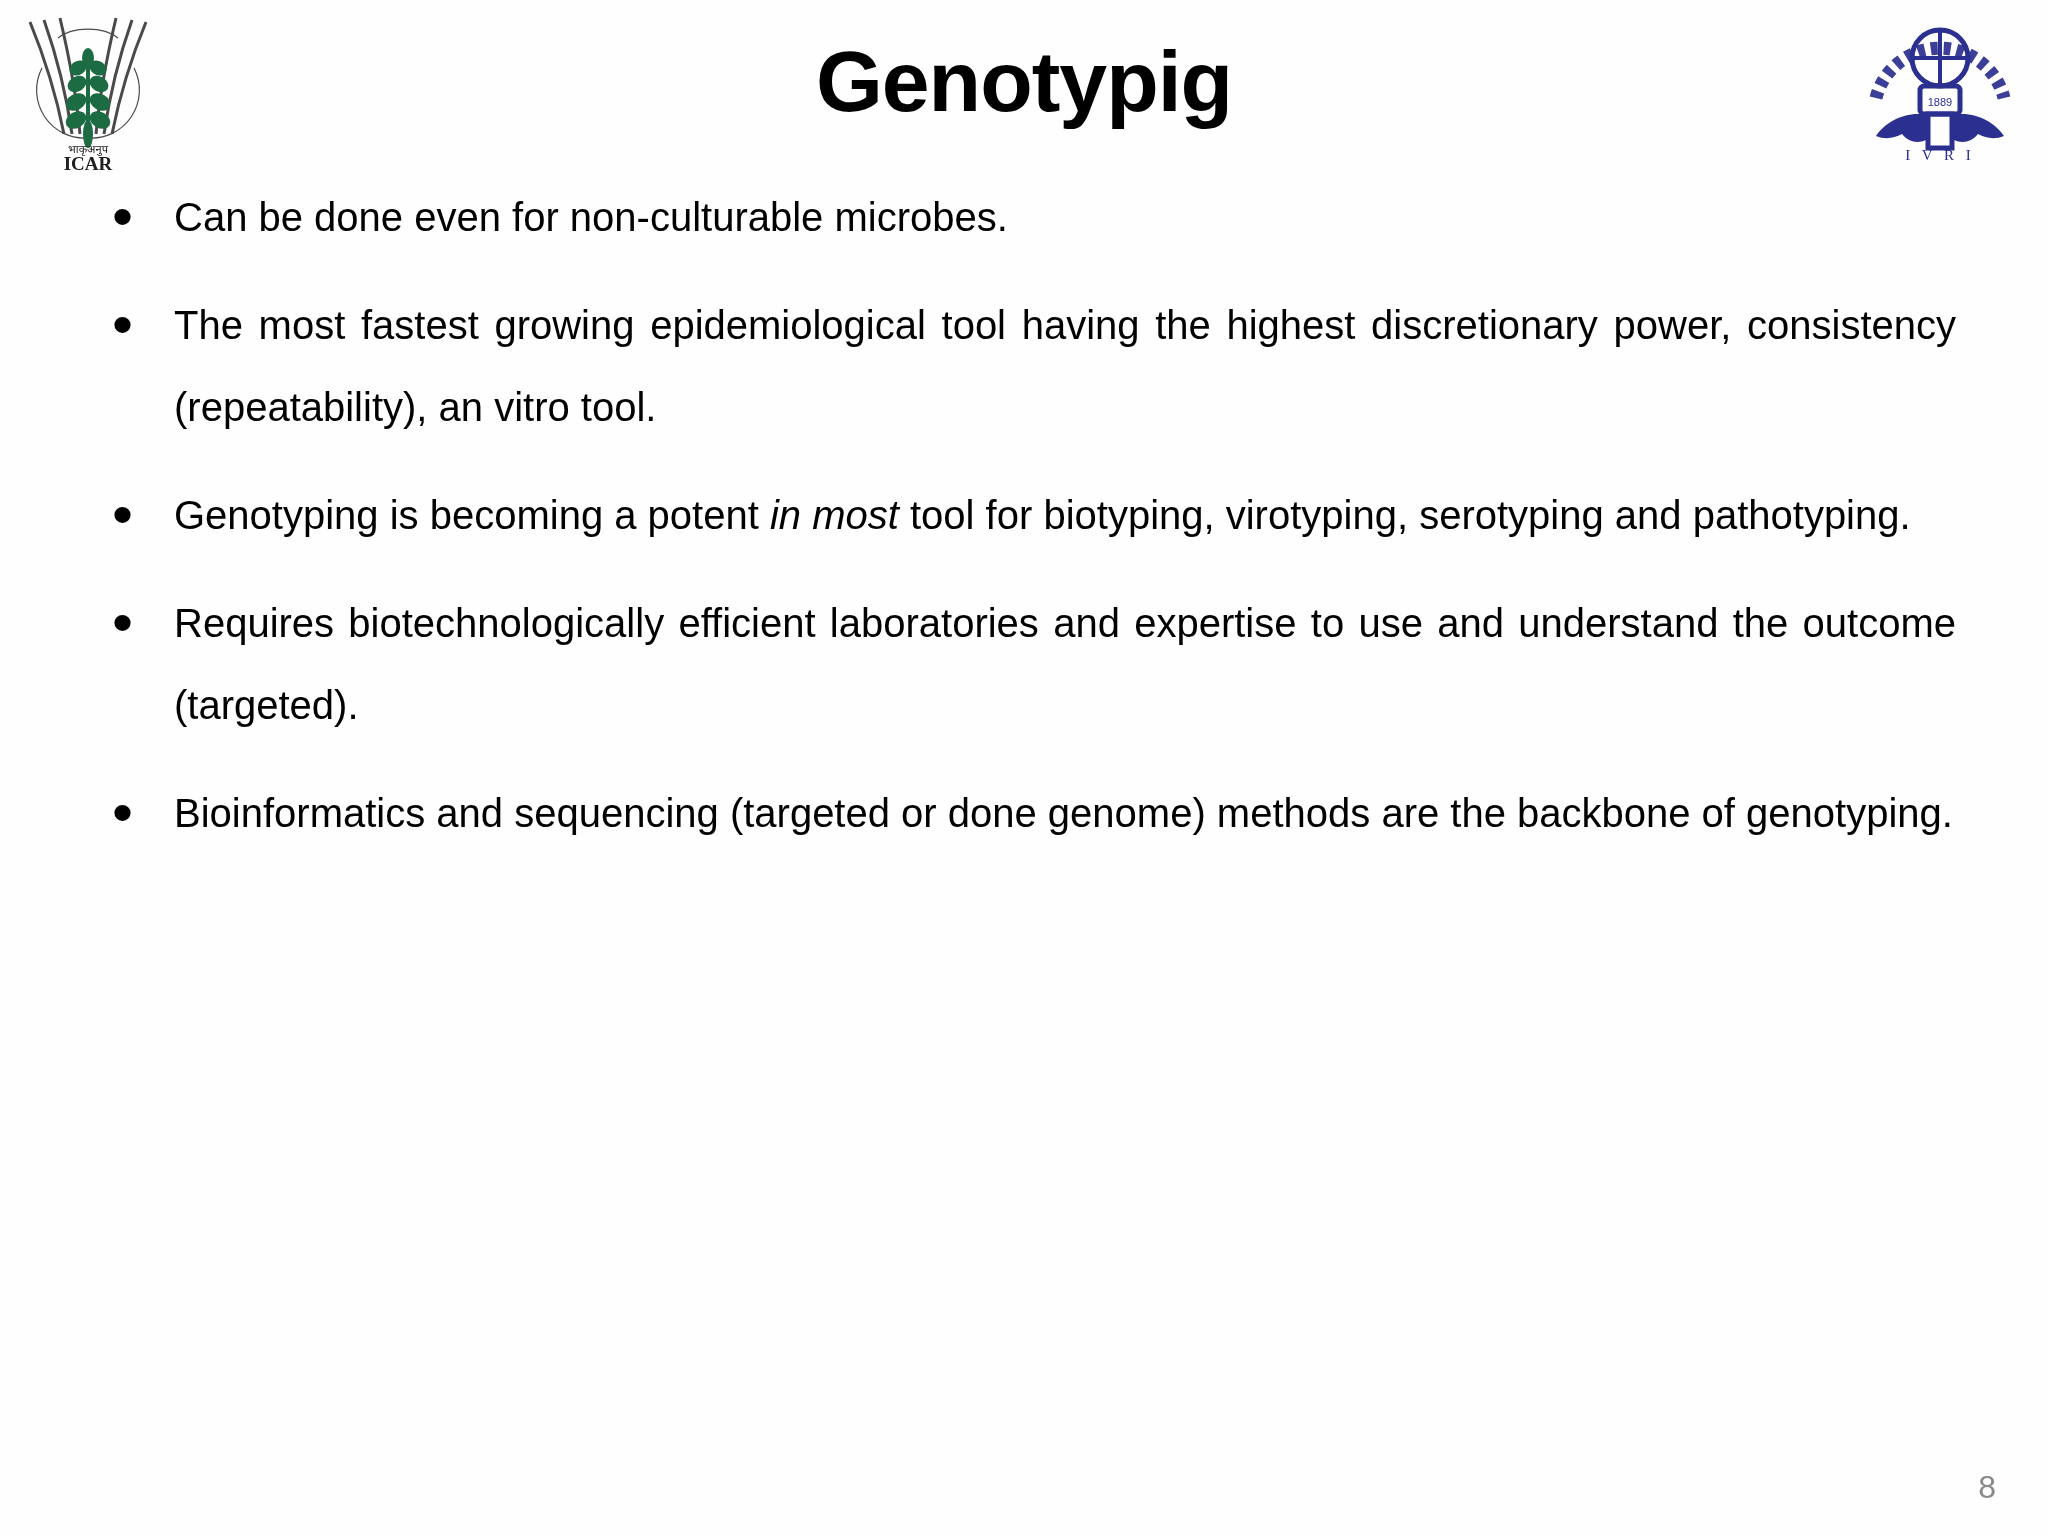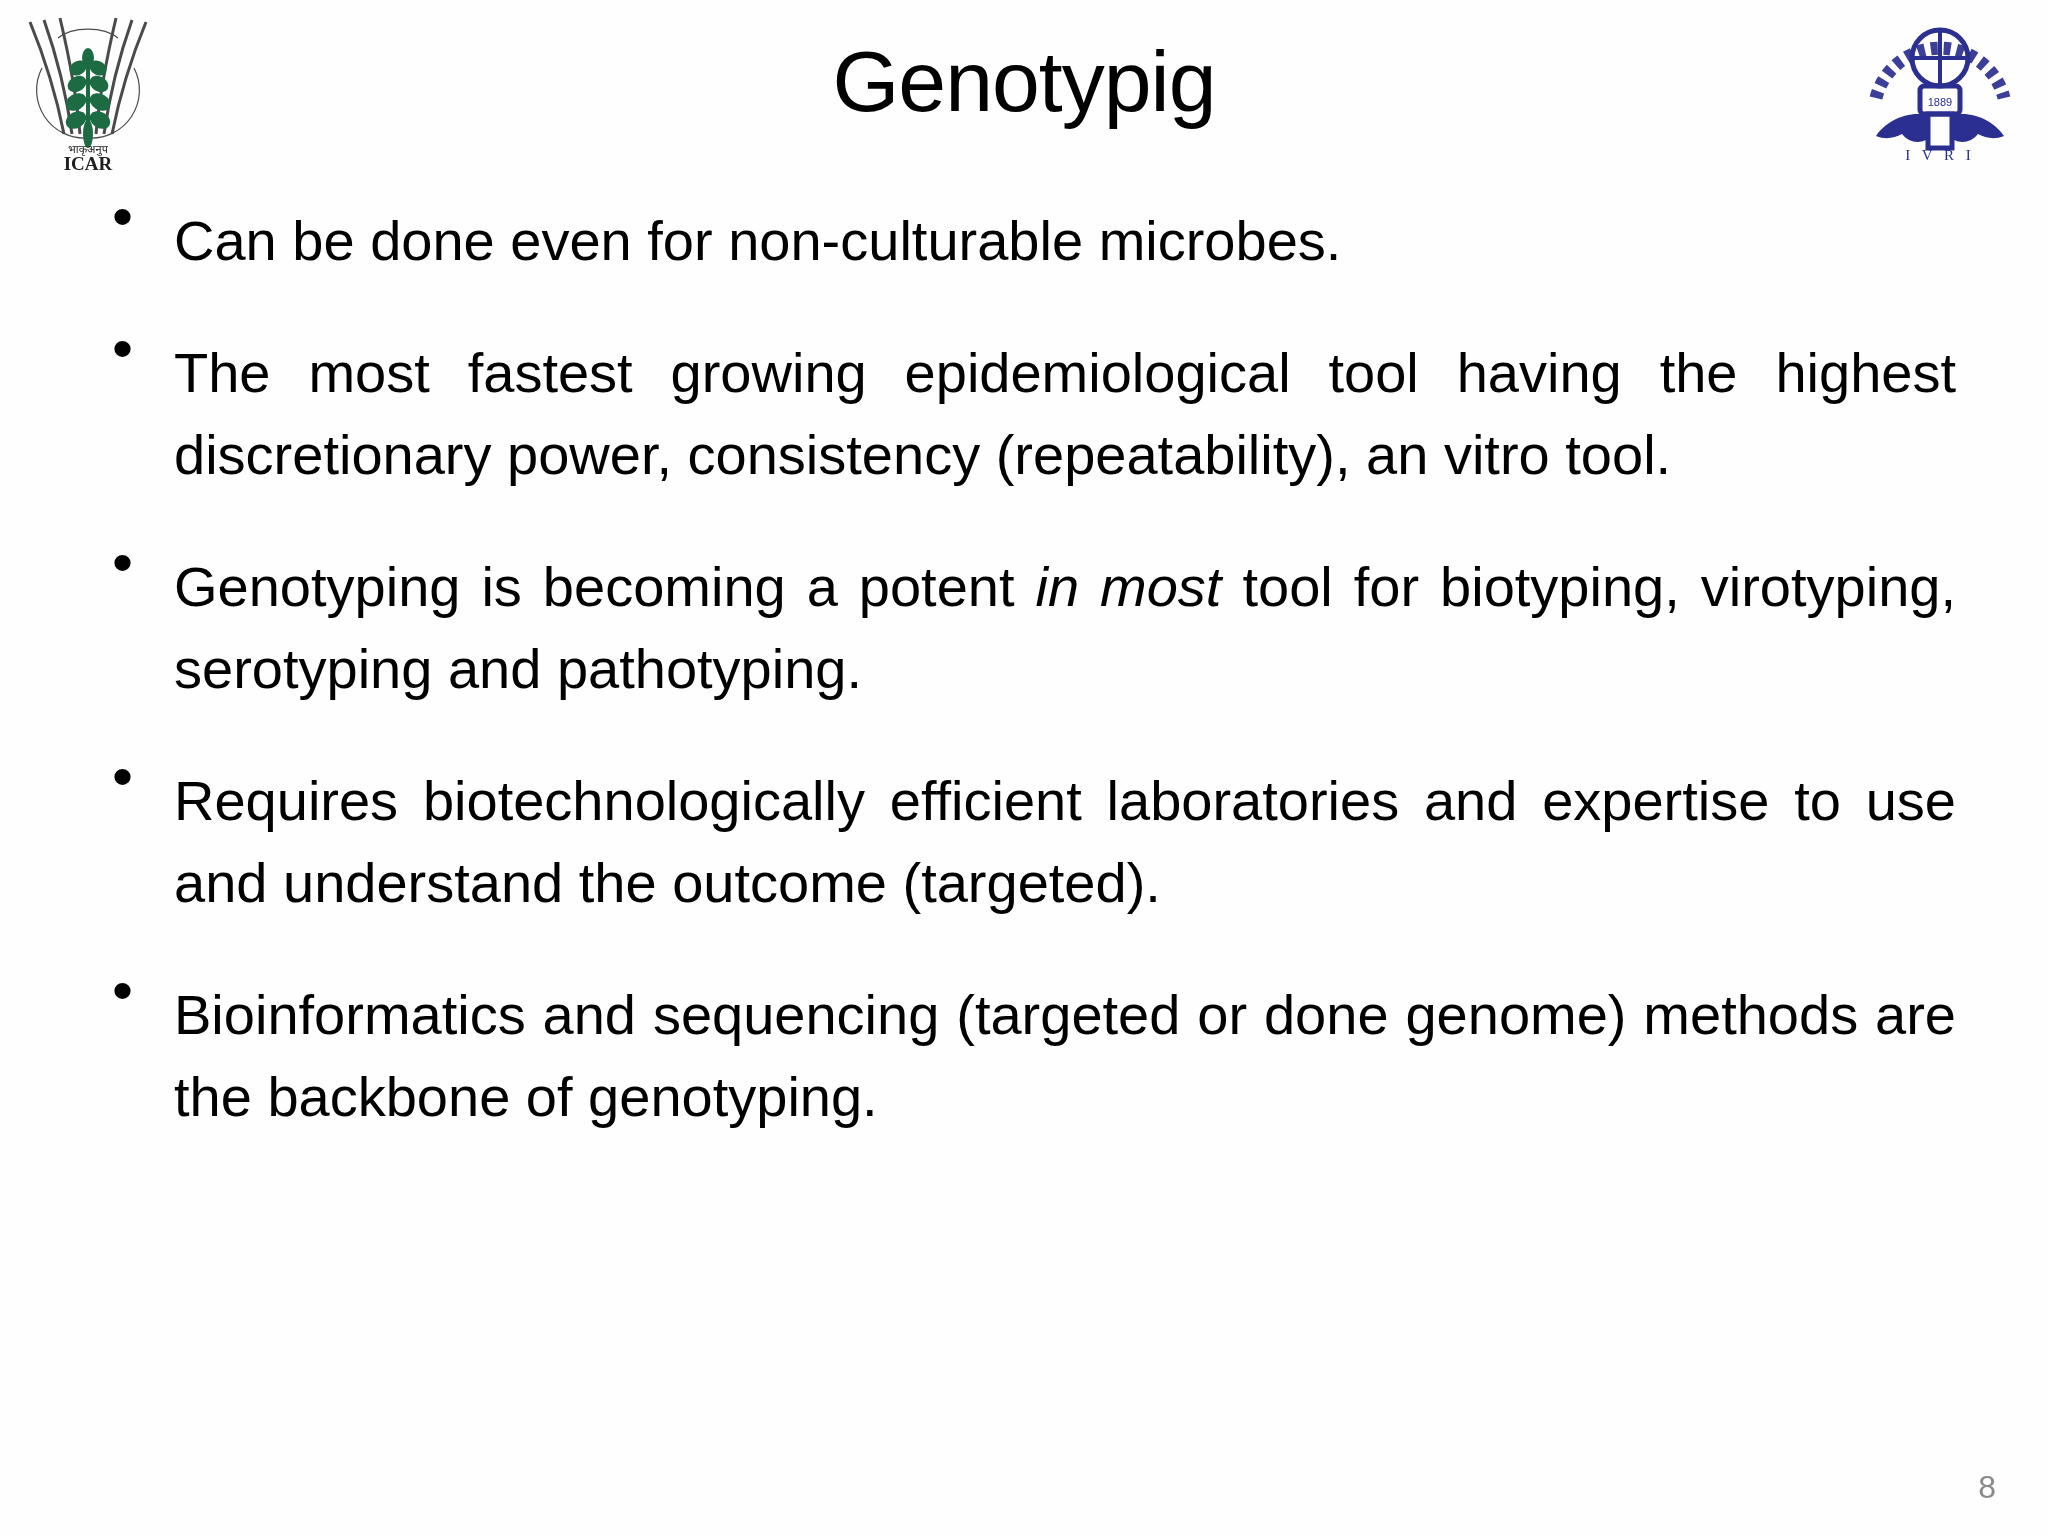--- a/index.html
+++ b/index.html
@@ -39,21 +39,21 @@
   }
 
   
   .title {
     position: absolute;
     left: 0;
     right: 0;
     top: 36px;
     text-align: center;
     font-size: 86px;
-    font-weight: normal;
+    font-weight: bold;
     letter-spacing: -1px;
     color: #000000;
     line-height: 1.05;
   }
 
   
   .body {
     position: absolute;
     left: 108px;
     top: 176px;
@@ -72,28 +72,27 @@
     font-size: 60px;
     line-height: 82px;
     color: #000000;
     text-align: left;
     padding-left: 4px;
     box-sizing: border-box;
   }
 
   .bullet-text {
     flex: 1 1 auto;
-    font-size: 56px;
+    font-size: 40px;
     line-height: 82px;
     color: #000000;
     text-align: justify;
     text-justify: inter-word;
     hyphens: none;
     word-spacing: 0px;
-    margin-top: 24px;
   }
 
   .bullet-text.no-justify {
     text-align: left;
   }
 
   .bullet-text i {
     font-style: italic;
   }
 

